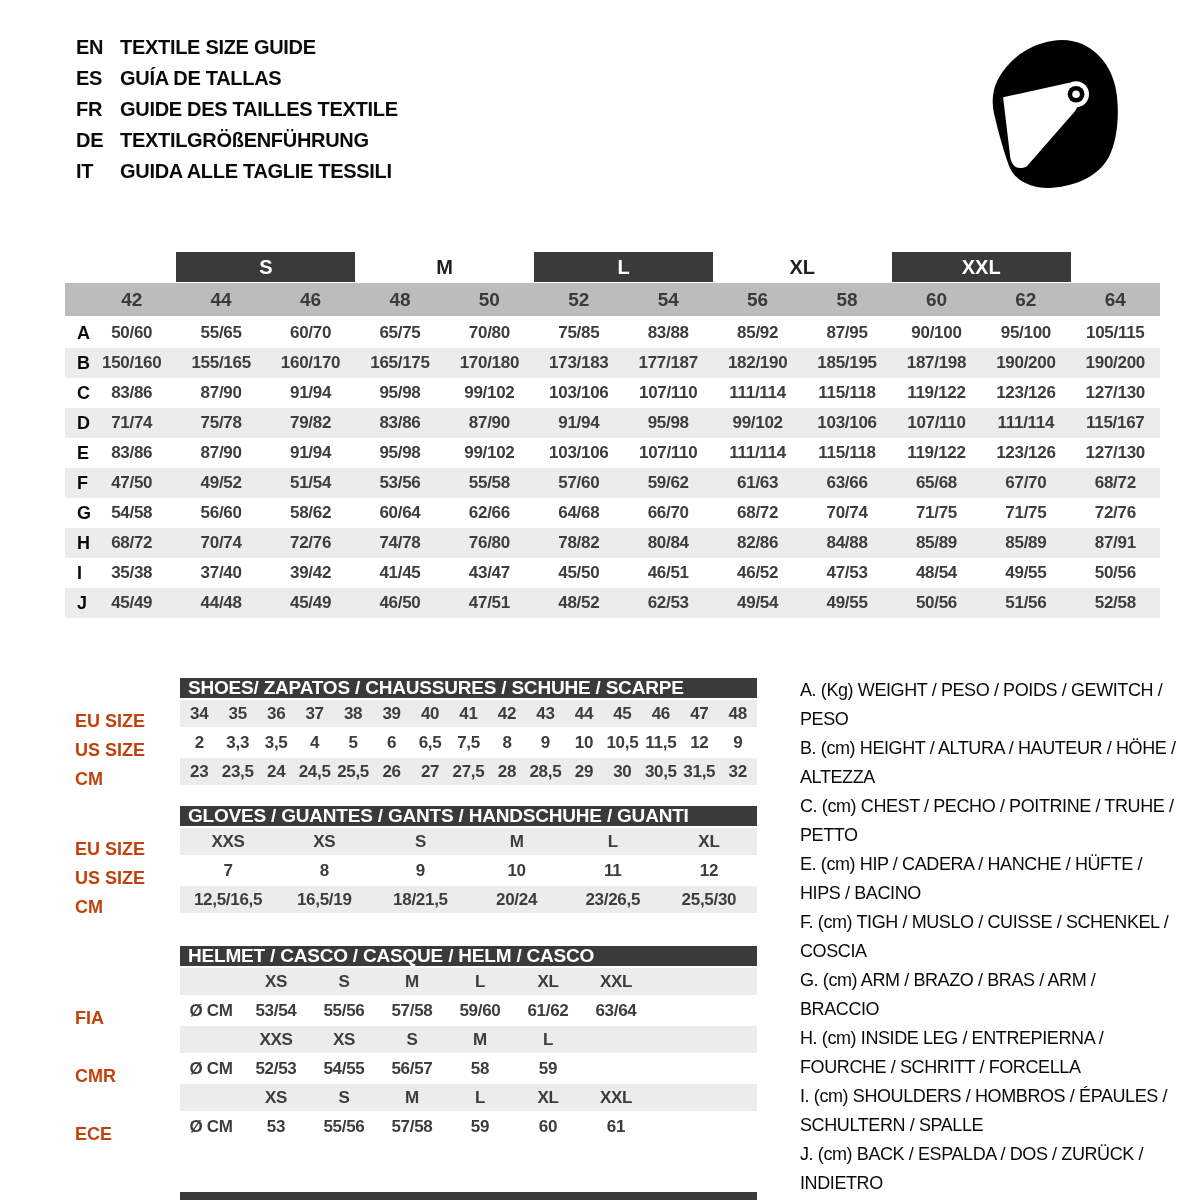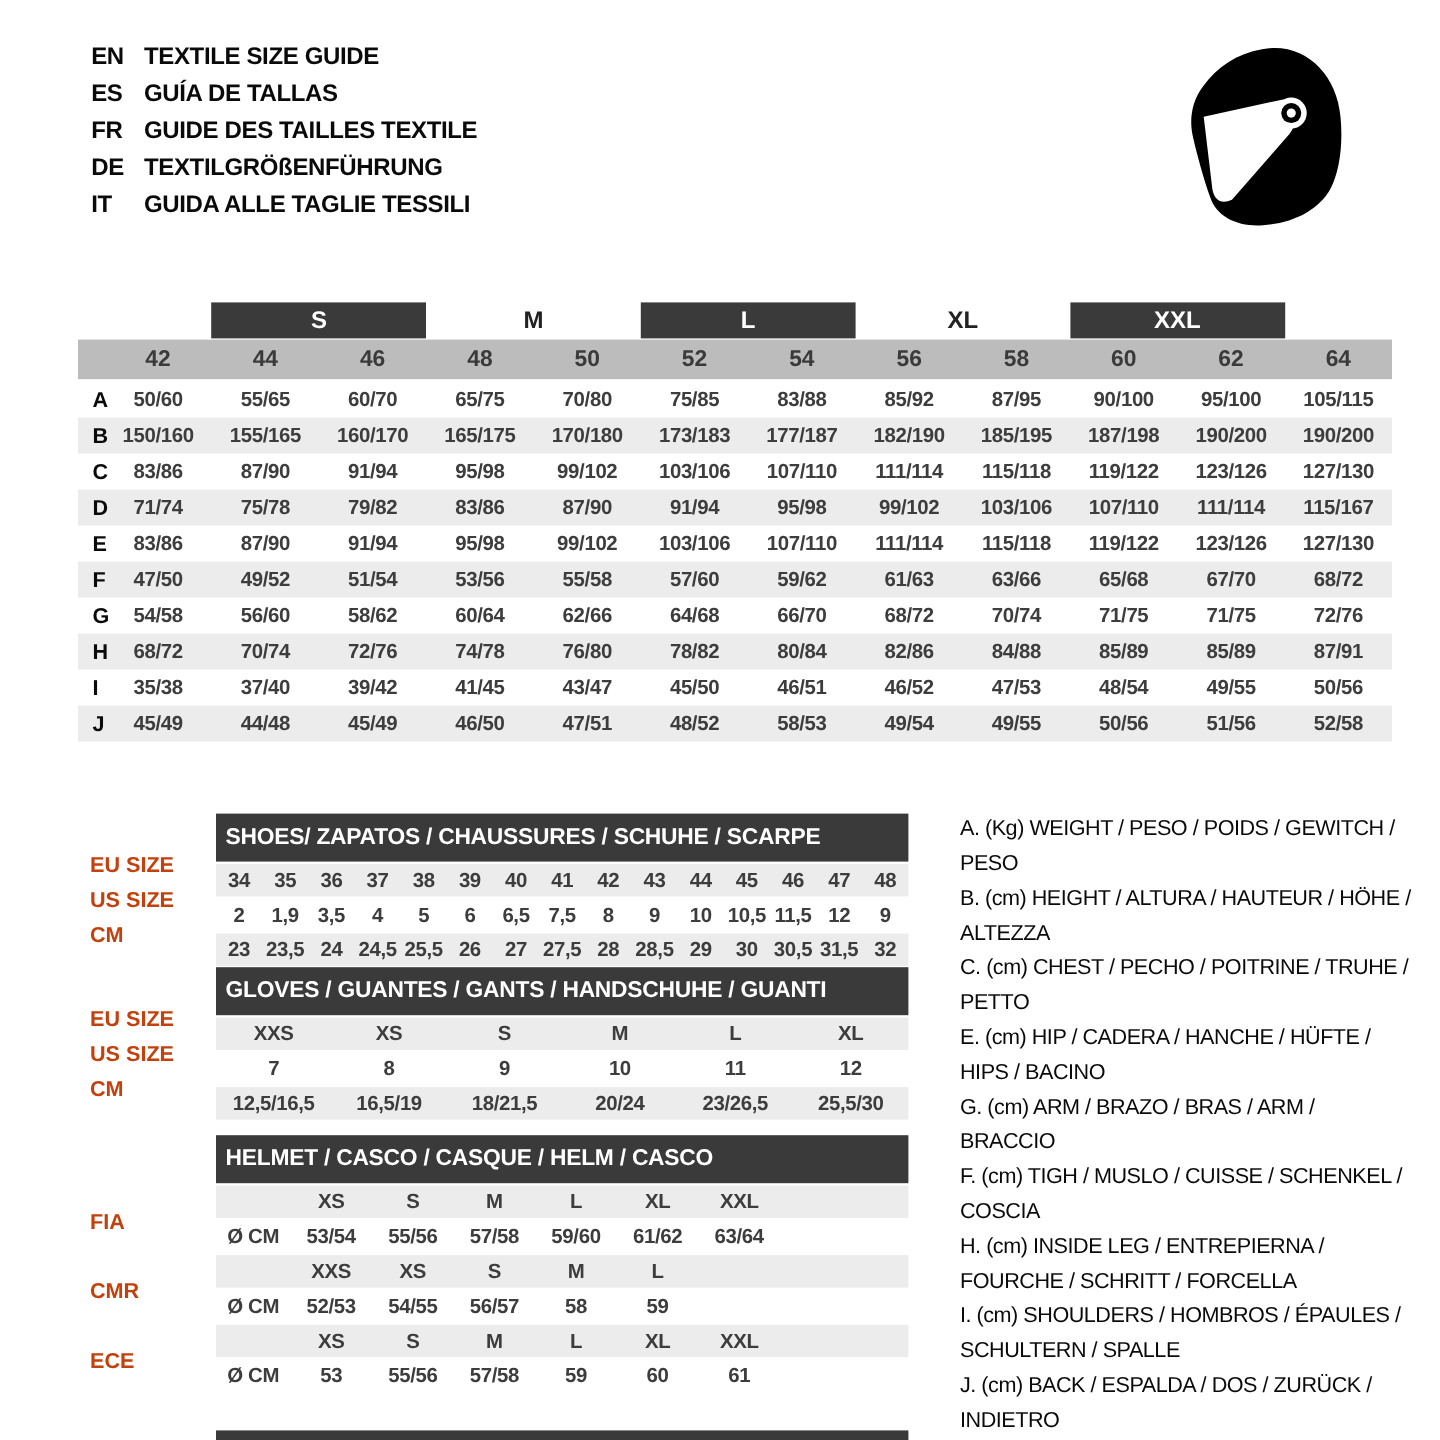--- a/index.html
+++ b/index.html
@@ -30,21 +30,21 @@
   .trow{display:grid;grid-template-columns:22px 1fr;height:30px;}
   .trow:nth-child(2n){background:#ececec;}
   .rlabel{display:flex;align-items:center;padding-left:12px;font-weight:700;font-size:18px;color:#0a0a0a;}
   .cells{display:grid;grid-template-columns:repeat(12,1fr);}
   .cells span{display:flex;align-items:center;justify-content:center;font-weight:700;font-size:17px;color:#3d3d3d;letter-spacing:-0.3px;}
 
   
   .sub{position:absolute;left:75px;width:682px;}
   .sub-inner{position:absolute;left:105px;top:0;width:577px;}
   .side-label{position:absolute;left:0;height:27px;display:flex;align-items:center;font-weight:700;font-size:18px;color:#c2410c;white-space:nowrap;}
-  .sub-header{background:#3a3a3a;color:#fff;font-weight:700;font-size:19px;height:40px;display:flex;align-items:center;padding-left:8px;letter-spacing:-0.2px;white-space:nowrap;}
+  .sub-header{background:#3a3a3a;color:#fff;font-weight:700;font-size:19px;height:20px;display:flex;align-items:center;padding-left:8px;letter-spacing:-0.2px;white-space:nowrap;}
   .srow{height:27px;margin-top:2px;display:grid;}
   .srow.shaded{background:#ececec;}
   .srow span{display:flex;align-items:center;justify-content:center;font-weight:700;font-size:17px;color:#3d3d3d;letter-spacing:-0.3px;}
   .cols15{grid-template-columns:repeat(15,1fr);}
   .cols6{grid-template-columns:repeat(6,1fr);}
   .hrow{grid-template-columns:62px 1fr;}
   .hcells{display:grid;grid-template-columns:repeat(6,68px);}
   .hfirst{display:flex;align-items:center;justify-content:center;font-weight:700;font-size:17px;color:#3d3d3d;}
 
   
@@ -274,21 +274,21 @@
       </div>
         <div class="trow">
         <span class="rlabel">J</span>
         <div class="cells">
             <span>45/49</span>
             <span>44/48</span>
             <span>45/49</span>
             <span>46/50</span>
             <span>47/51</span>
             <span>48/52</span>
-            <span>58/53</span>
+            <span>62/53</span>
             <span>49/54</span>
             <span>49/55</span>
             <span>50/56</span>
             <span>51/56</span>
             <span>52/58</span>
           </div>
       </div>
       </div>
   </div>
 
@@ -310,21 +310,21 @@
           <span>42</span>
           <span>43</span>
           <span>44</span>
           <span>45</span>
           <span>46</span>
           <span>47</span>
           <span>48</span>
         </div>
       <div class="srow cols15">
           <span>2</span>
-          <span>1,9</span>
+          <span>3,3</span>
           <span>3,5</span>
           <span>4</span>
           <span>5</span>
           <span>6</span>
           <span>6,5</span>
           <span>7,5</span>
           <span>8</span>
           <span>9</span>
           <span>10</span>
           <span>10,5</span>
@@ -461,22 +461,22 @@
           </div>
       </div>
     </div>
   </div>
 
   <div class="legend">
       <div class="legend-item">A. (Kg) WEIGHT / PESO / POIDS / GEWITCH / PESO</div>
       <div class="legend-item">B. (cm) HEIGHT / ALTURA / HAUTEUR / HÖHE / ALTEZZA</div>
       <div class="legend-item">C. (cm) CHEST / PECHO / POITRINE / TRUHE / PETTO</div>
       <div class="legend-item">E. (cm) HIP / CADERA / HANCHE / HÜFTE / HIPS / BACINO</div>
+      <div class="legend-item">F. (cm) TIGH / MUSLO / CUISSE / SCHENKEL / COSCIA</div>
       <div class="legend-item">G. (cm) ARM / BRAZO / BRAS / ARM / BRACCIO</div>
-      <div class="legend-item">F. (cm) TIGH / MUSLO / CUISSE / SCHENKEL / COSCIA</div>
       <div class="legend-item">H. (cm) INSIDE LEG / ENTREPIERNA / FOURCHE / SCHRITT / FORCELLA</div>
       <div class="legend-item">I. (cm) SHOULDERS / HOMBROS / ÉPAULES / SCHULTERN / SPALLE</div>
       <div class="legend-item">J. (cm) BACK / ESPALDA / DOS / ZURÜCK / INDIETRO</div>
     </div>
 
   <div class="bottom-bar"></div>
 
 </div>
 
 </body></html>

